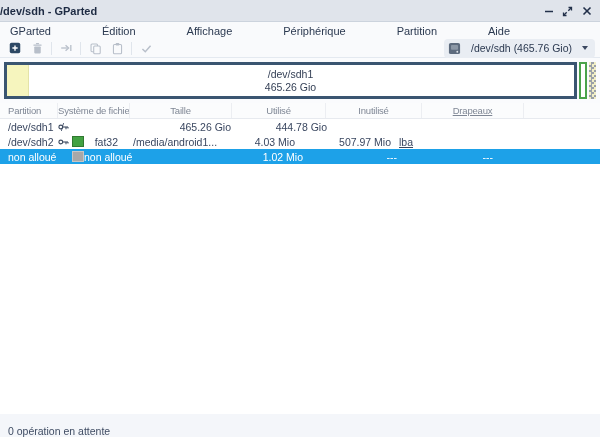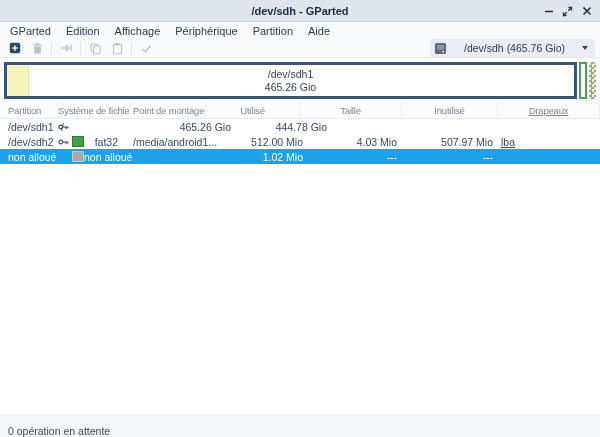--- a/index.html
+++ b/index.html
@@ -2,37 +2,37 @@
 <html><head>
 <meta charset="utf-8">
 <style>
   * { margin:0; padding:0; box-sizing:border-box; }
   html,body { width:600px; height:437px; }
   body { font-family:"Liberation Sans", sans-serif; background:#fff; overflow:hidden; }
   .window { position:relative; width:600px; height:437px; background:#fff; }
 
   
   .titlebar { height:22px; background:#e0e4eb; border-bottom:1px solid #ccd3dd;
-    display:flex; align-items:center; justify-content:center; position:relative; }
+    display:flex; align-items:center; justify-content:flex-start; position:relative; }
   .titlebar .title { font-size:11px; font-weight:bold; color:#1d2a42; }
   .winbtns { position:absolute; right:4px; top:0; height:22px; display:flex; align-items:center; }
   .winbtn { width:19px; height:18px; display:flex; align-items:center; justify-content:center; color:#22304a; cursor:default; }
   .winbtn svg { display:block; }
 
   
-  .menubar { height:17px; background:#f9fafc; display:flex; align-items:center; padding-left:8px; }
+  .menubar { height:17px; background:#f9fafc; display:flex; align-items:center; padding-left:8px;gap:36px; }
   .menu-item { font-size:11px; color:#2b3950; margin-right:11px; padding:1px 2px; }
 
   
   .toolbar { height:19px; background:#f9fafc; border-bottom:1px solid #e4e9f0;
     display:flex; align-items:center; padding:0 5px 0 4px; }
   .tbtn { width:22px; height:18px; display:flex; align-items:center; justify-content:center; }
   .tsep { width:1px; height:13px; background:#e0e5ec; margin:0 3px; }
   .combo { margin-left:auto; height:19px; background:#e9edf3; border-radius:4px;
-    display:flex; align-items:center; padding:0 7px 0 4px; gap:17px;text-align:right; }
+    display:flex; align-items:center; padding:0 7px 0 4px; gap:10px;text-align:right; }
   .combo-label { font-size:10.5px; color:#2b3950; }
   .caret { width:0; height:0; border-left:3.5px solid transparent; border-right:3.5px solid transparent; border-top:4px solid #3a4760; }
 
   
   .diskarea { height:45px; background:#fafbfd; padding:4px; display:flex; gap:2px; }
   .seg-ext4 { flex:1; border:3px solid #3a5571; background:#fff; position:relative;
     display:flex; flex-direction:column; align-items:center; justify-content:center; }
   .seg-ext4 .used { position:absolute; left:0; top:0; bottom:0; width:22px; background:#f6f5be; border-right:1px solid #e4e3a8; }
   .seg-label { font-size:10.5px; color:#333f55; line-height:13px; position:relative; }
   .seg-fat32 { width:8px; border:2px solid #4aa34a; background:#fff; }
@@ -166,23 +166,22 @@
       <span class="seg-label">465.26 Gio</span>
     </div>
     <div class="seg-fat32"></div>
     <div class="seg-unalloc"></div>
   </div>
 
   <div class="ptable">
     <div class="phead">
       <div class="cell c1">Partition</div>
       <div class="cell c2">Système de fichiers</div>
-      <div class="cell c3">Point de montage</div>
+      <div class="cell c4">Taille</div>
       <div class="cell c5">Utilisé</div>
-      <div class="cell c4">Taille</div>
       <div class="cell c6">Inutilisé</div>
       <div class="cell c7">Drapeaux</div>
     </div>
 
     <div class="prow">
       <div class="cell c1">
         <span>/dev/sdh1</span>
         <span class="keyicon">
           <svg width="11" height="8" viewBox="0 0 11 8" fill="none" stroke="#3c4a5f" stroke-width="1.1">
             <circle cx="2.8" cy="4" r="1.9"></circle>
@@ -208,21 +207,20 @@
               <path d="M8 4 V6.2"></path>
               <path d="M10 4 V5.6"></path>
           </svg>
         </span>
       </div>
       <div class="cell c2">
         <span class="swatch sw-fat32"></span>
         <span class="fsname">fat32</span>
       </div>
       <div class="cell c3">/media/android1...</div>
-      <div class="cell c4">512.00 Mio</div>
       <div class="cell c5">4.03 Mio</div>
       <div class="cell c6">507.97 Mio</div>
       <div class="cell c7">lba</div>
     </div>
 
     <div class="prow selected">
       <div class="cell c1">
         <span>non alloué</span>
       </div>
       <div class="cell c2">

